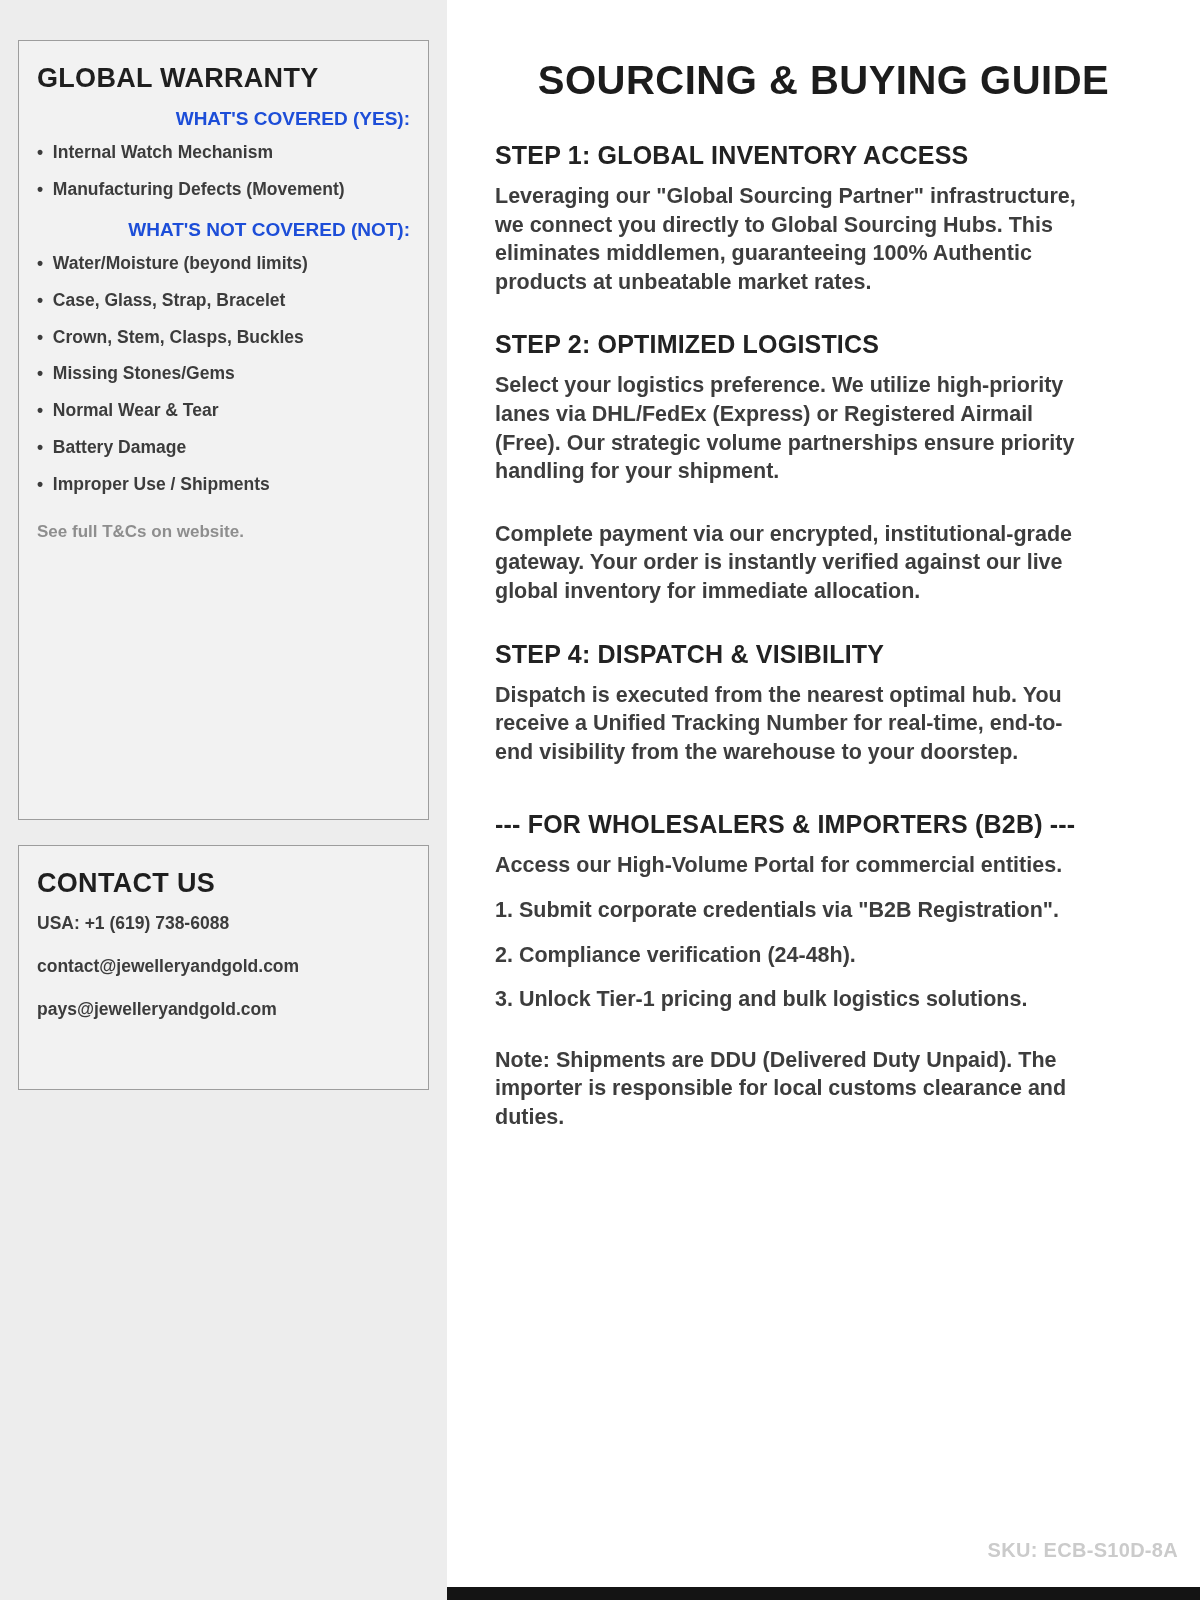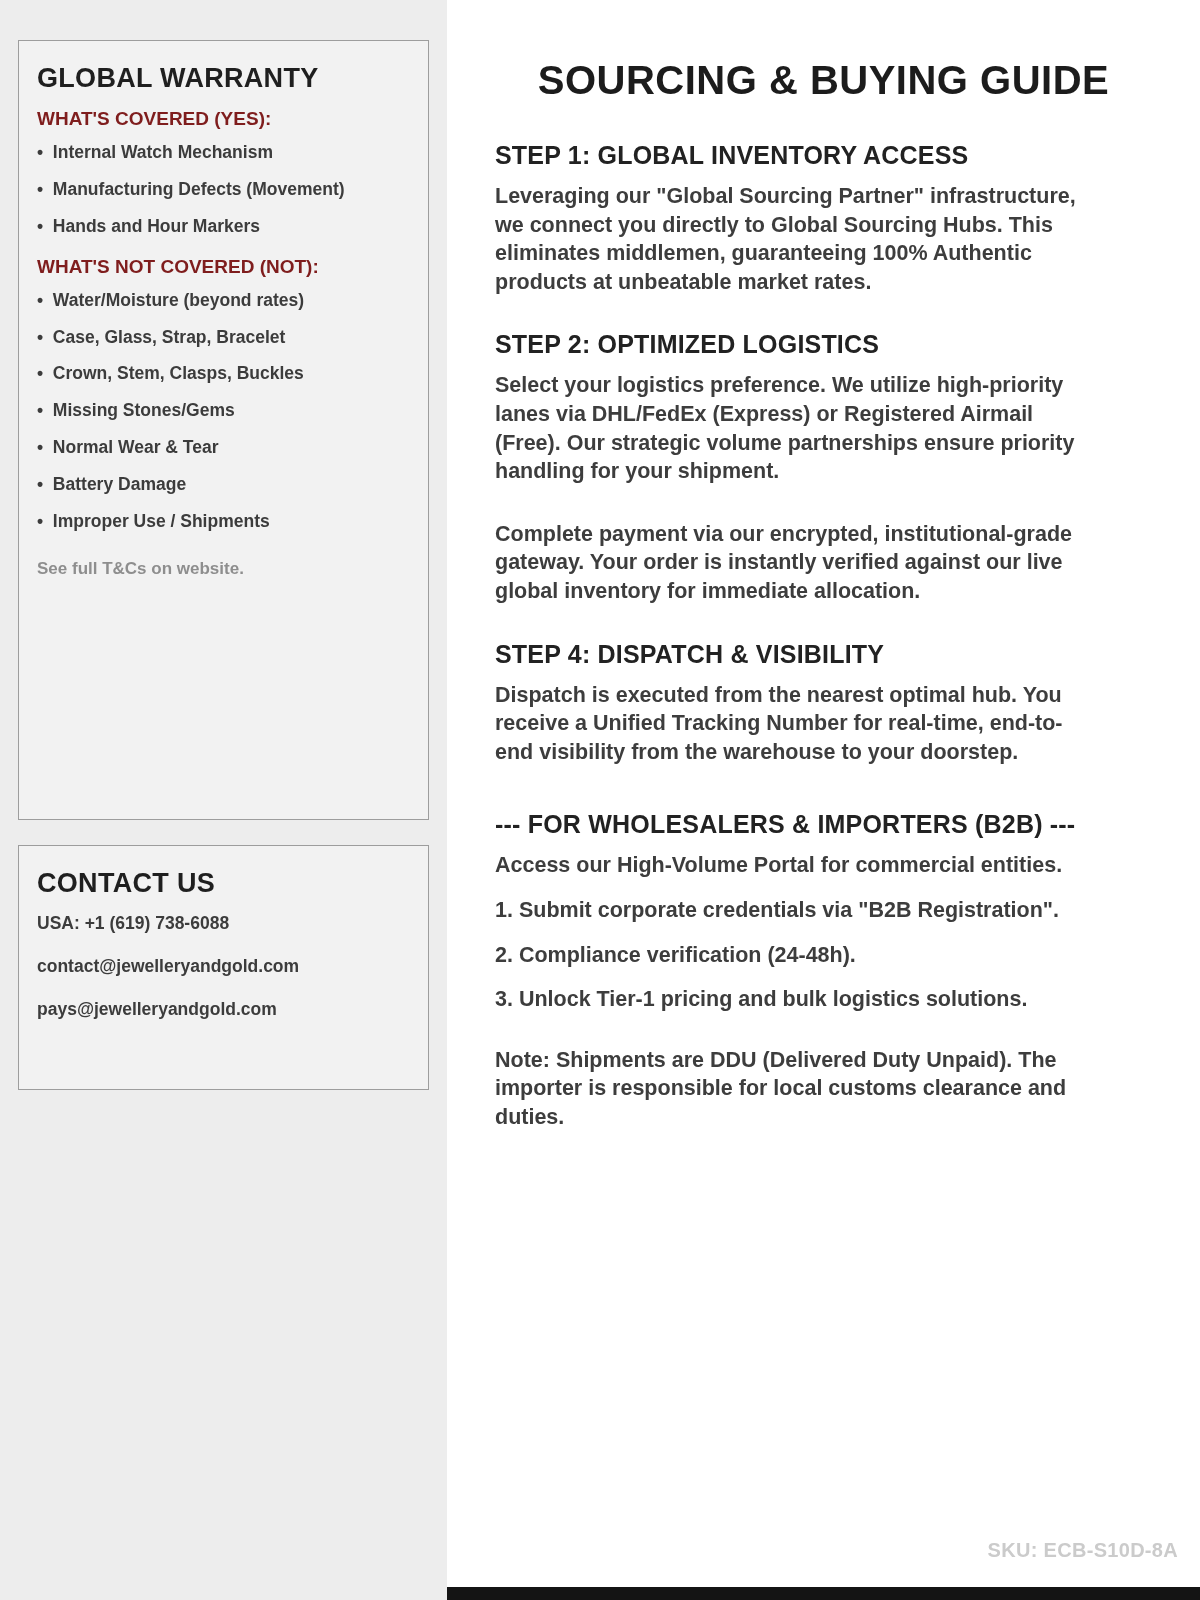--- a/index.html
+++ b/index.html
@@ -34,22 +34,23 @@
   .card h2 {
     font-size: 27px;
     font-weight: 800;
     color: #1f1f1f;
     letter-spacing: 0.3px;
     margin-bottom: 14px;
   }
   .sub-heading {
     font-size: 19px;
     font-weight: 800;
-    color: #7f1d1d;
+    color: #1d4ed8;
     margin: 18px 0 12px 0;
+    text-align: right;
   }
   .sub-heading:first-of-type { margin-top: 6px; }
   ul.plain { list-style: none; }
   ul.plain li {
     font-size: 17.5px;
     font-weight: 700;
     color: #3c3c3c;
     margin-bottom: 15px;
     line-height: 1.25;
   }
@@ -134,25 +135,24 @@
 <div class="page">
 
   <aside class="sidebar">
 
     <section class="card card-warranty">
       <h2>GLOBAL WARRANTY</h2>
       <div class="sub-heading">WHAT'S COVERED (YES):</div>
       <ul class="plain">
         <li>Internal Watch Mechanism</li>
         <li>Manufacturing Defects (Movement)</li>
-        <li>Hands and Hour Markers</li>
       </ul>
       <div class="sub-heading">WHAT'S NOT COVERED (NOT):</div>
       <ul class="plain">
-        <li>Water/Moisture (beyond rates)</li>
+        <li>Water/Moisture (beyond limits)</li>
         <li>Case, Glass, Strap, Bracelet</li>
         <li>Crown, Stem, Clasps, Buckles</li>
         <li>Missing Stones/Gems</li>
         <li>Normal Wear &amp; Tear</li>
         <li>Battery Damage</li>
         <li>Improper Use / Shipments</li>
       </ul>
       <div class="footnote">See full T&amp;Cs on website.</div>
     </section>
 

